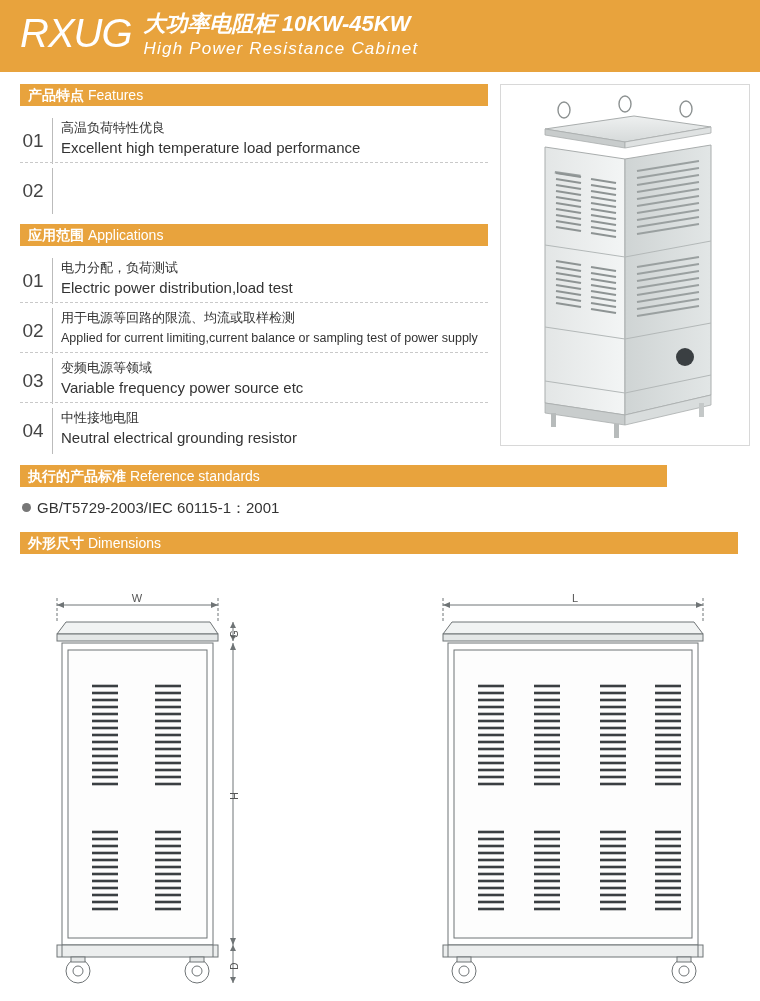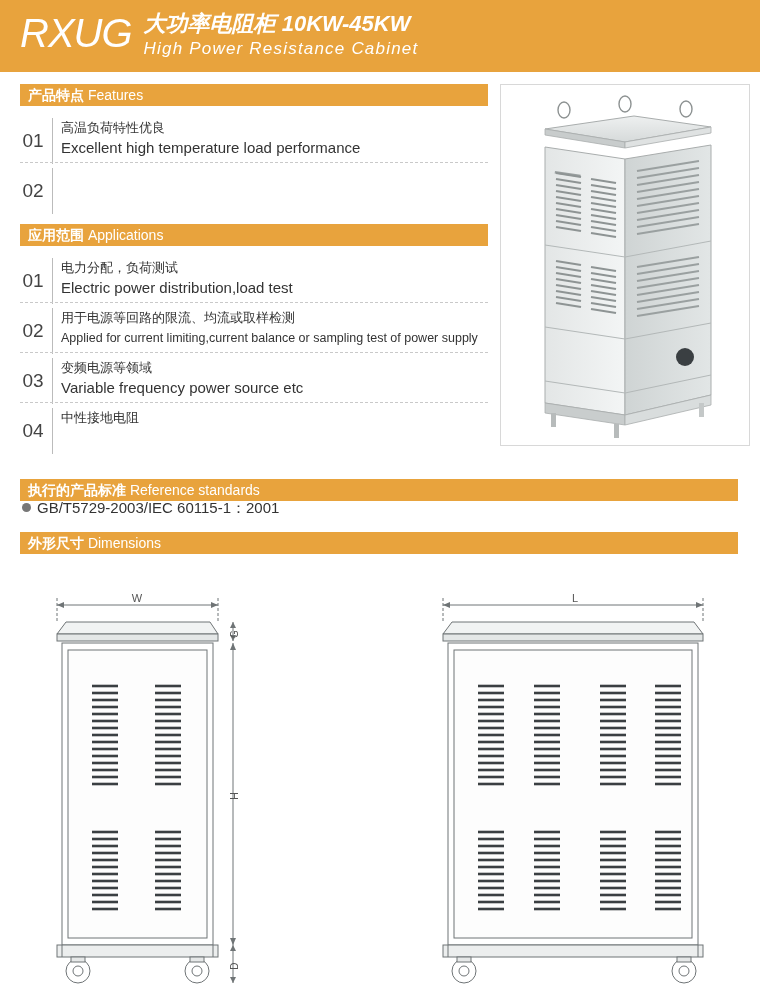--- a/index.html
+++ b/index.html
@@ -208,20 +208,21 @@
     <div class="t-cn">变频电源等领域</div>
     <div class="t-en">Variable frequency power source etc</div>
   </div>
 </div>
 <div class="dash" style="left:20px; top:402px; width:468px;"></div>
 
 <div class="item" style="left:20px; top:408px;">
   <div class="num">04</div>
   <div class="item-texts">
     <div class="t-cn">中性接地电阻</div>
+    <div class="t-en">Neutral electrical grounding  resistor</div>
   </div>
 </div>
 
 <div class="photo-box">
   <svg width="248" height="360" viewBox="0 0 248 360">
     <defs>
       <linearGradient id="gFront" x1="0" y1="0" x2="1" y2="0">
         <stop offset="0%" stop-color="#e3e6e6"></stop>
         <stop offset="100%" stop-color="#f3f5f5"></stop>
       </linearGradient>
@@ -341,21 +342,21 @@
     <circle cx="184" cy="272" r="9" fill="#3a3f42"></circle>
 
     <polygon points="44,318 124,330 124,340 44,328" fill="#c9cdcd" stroke="#a9adad" stroke-width="0.8"></polygon>
     <polygon points="124,330 210,310 210,320 124,340" fill="#d9dddd" stroke="#a9adad" stroke-width="0.8"></polygon>
     <rect x="50" y="328" width="5" height="14" fill="#b7bbbb"></rect>
     <rect x="113" y="339" width="5" height="14" fill="#b7bbbb"></rect>
     <rect x="198" y="318" width="5" height="14" fill="#c4c8c8"></rect>
   </svg>
 </div>
 
-<div class="section-bar" style="left:20px; top:479px; width:718px;">
+<div class="section-bar" style="left:20px; top:465px; width:647px;">
   <span class="cn">执行的产品标准</span>
   <span class="en">Reference standards</span>
 </div>
 <div class="std-line" style="left:22px; top:498px;">
   <span class="bullet"></span><span>GB/T5729-2003/IEC 60115-1：2001</span>
 </div>
 
 <div class="section-bar" style="left:20px; top:532px; width:718px;">
   <span class="cn">外形尺寸</span>
   <span class="en">Dimensions</span>

